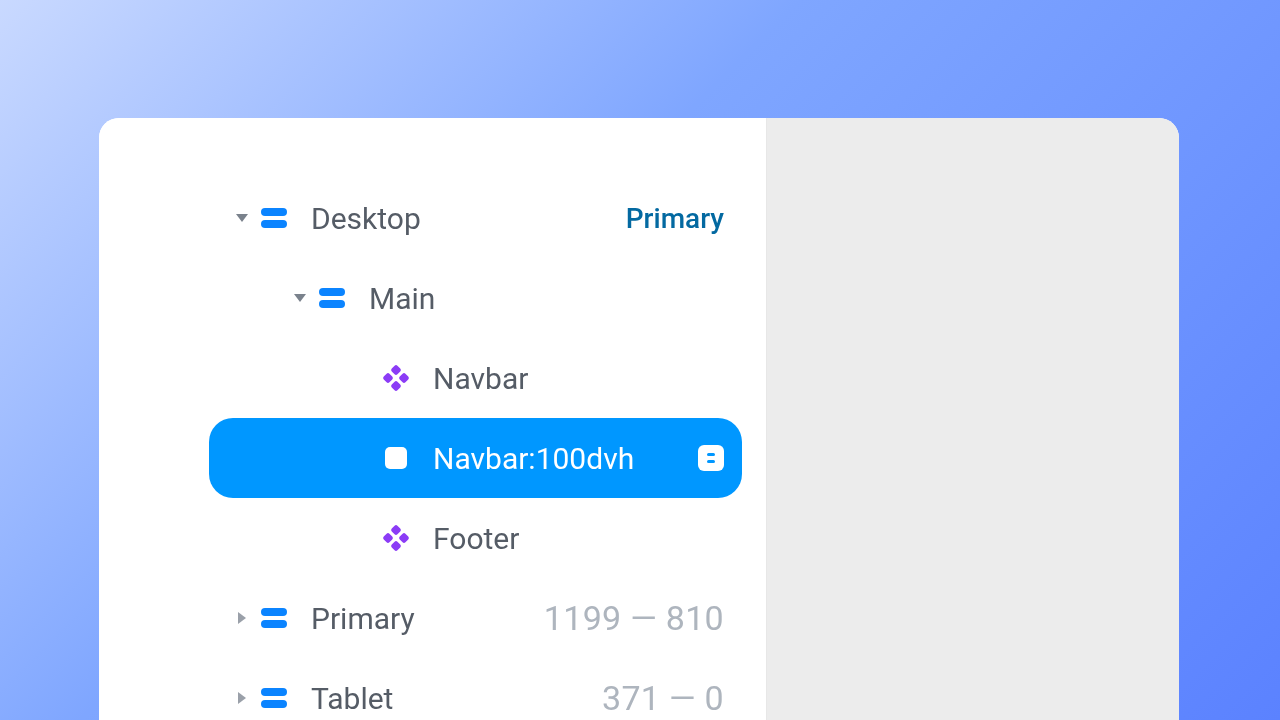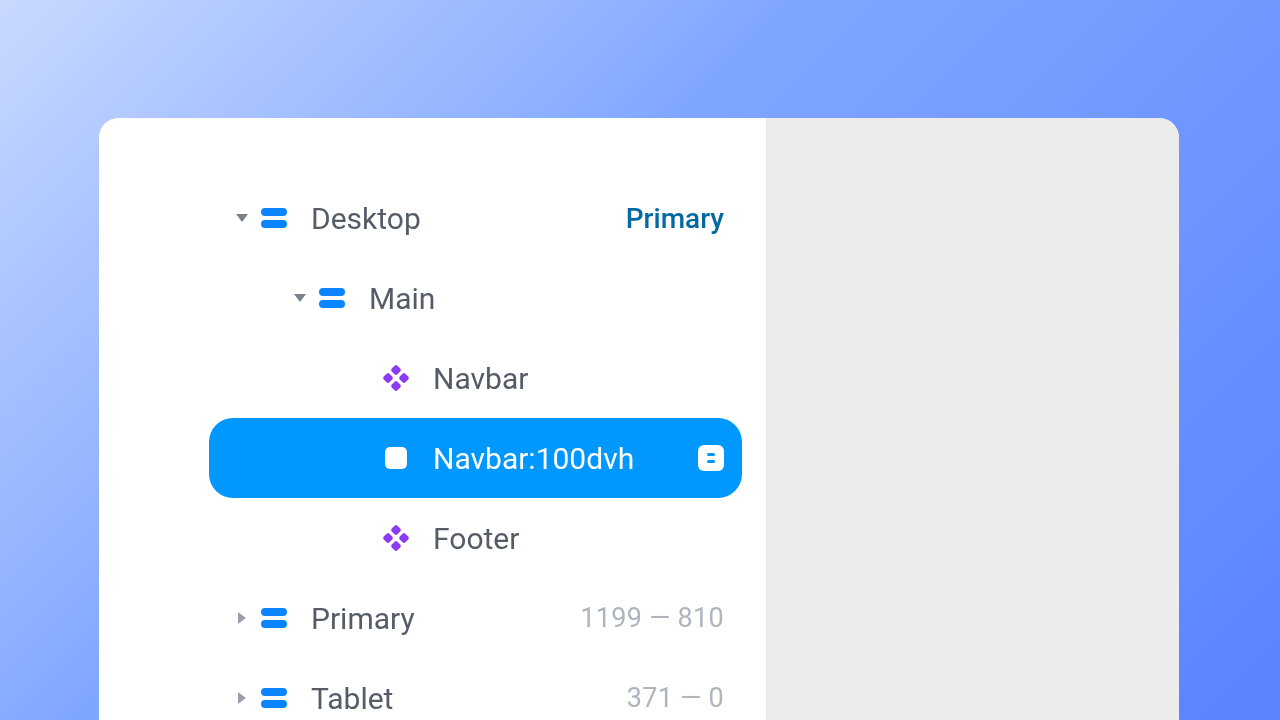--- a/index.html
+++ b/index.html
@@ -62,21 +62,21 @@
   }
   .row.selected .label { color: #fff; }
   .badge-primary {
     margin-left: auto;
     font-size: 28px;
     color: #0369a1;
     font-weight: 500;
   }
   .range {
     margin-left: auto;
-    font-size: 27px;
+    font-size: 34px;
     color: #aeb5be;
     font-weight: 400;
     letter-spacing: 0.3px;
   }
   .trail-icon {
     margin-left: auto;
     display: flex;
     align-items: center;
     justify-content: center;
     width: 26px;

